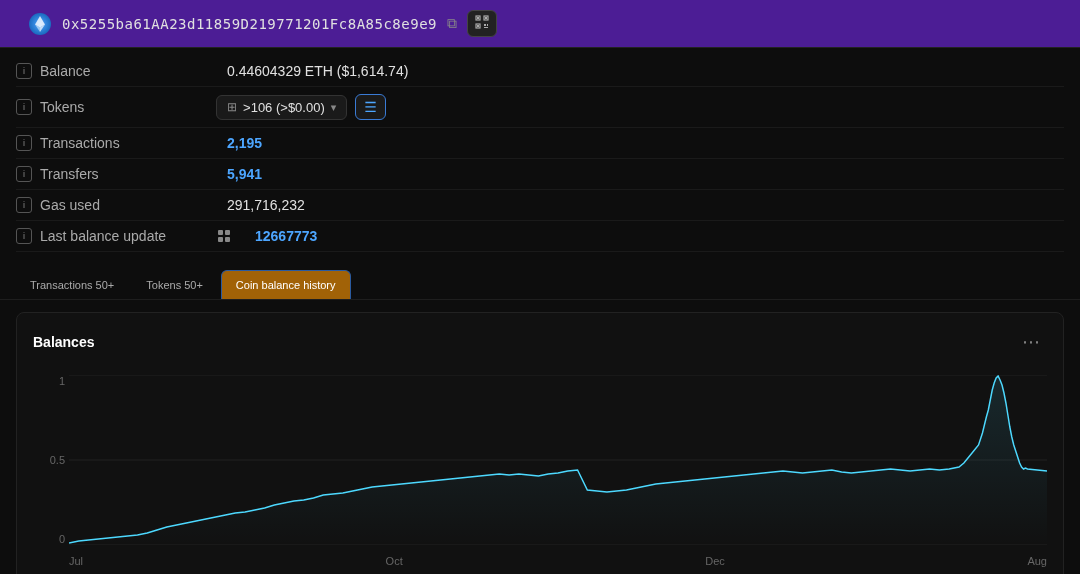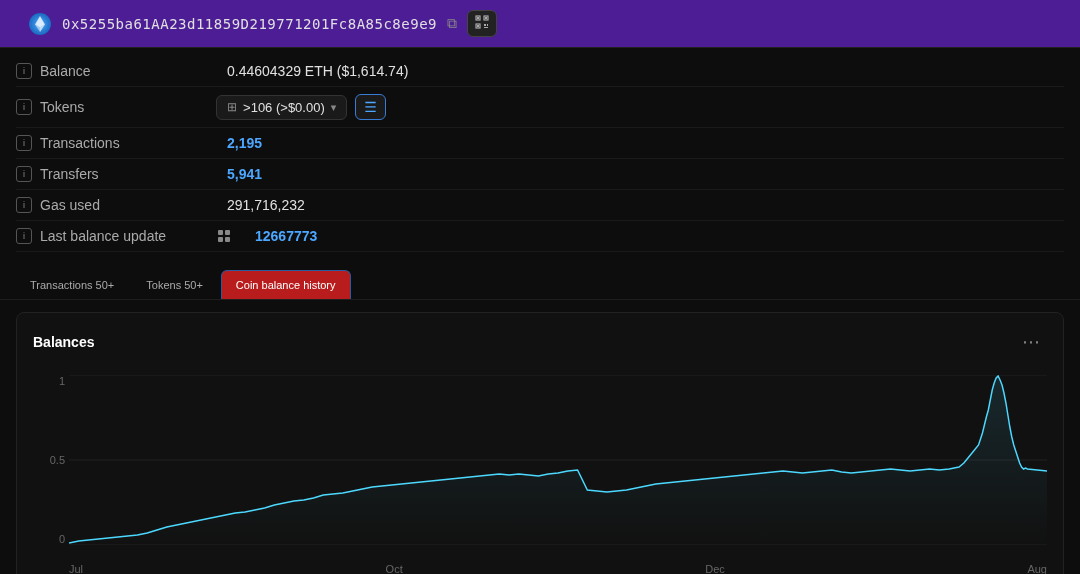--- a/index.html
+++ b/index.html
@@ -148,21 +148,21 @@
       color: #aaa;
       cursor: pointer;
       font-size: 11px;
       border-radius: 6px 6px 0 0;
       transition: background 0.15s;
       white-space: nowrap;
       text-align: center;
     }
 
     .tab-item.active {
-      background: #b91c1c;
+      background: #a16207;
       border: 1px solid #2a5a9f;
       border-bottom: none;
       color: #fff;
       font-weight: 500;
     }
 
     .chart-container {
       margin: 12px 16px;
       background: #111;
       border: 1px solid #222;
@@ -213,21 +213,21 @@
       padding-right: 4px;
     }
 
     .y-label {
       font-size: 11px;
       color: #666;
     }
 
     .x-axis-labels {
       position: absolute;
-      bottom: 0;
+      bottom: 8px;
       left: 36px;
       right: 0;
       display: flex;
       justify-content: space-between;
       padding-top: 4px;
     }
 
     .x-label {
       font-size: 11px;
       color: #666;

